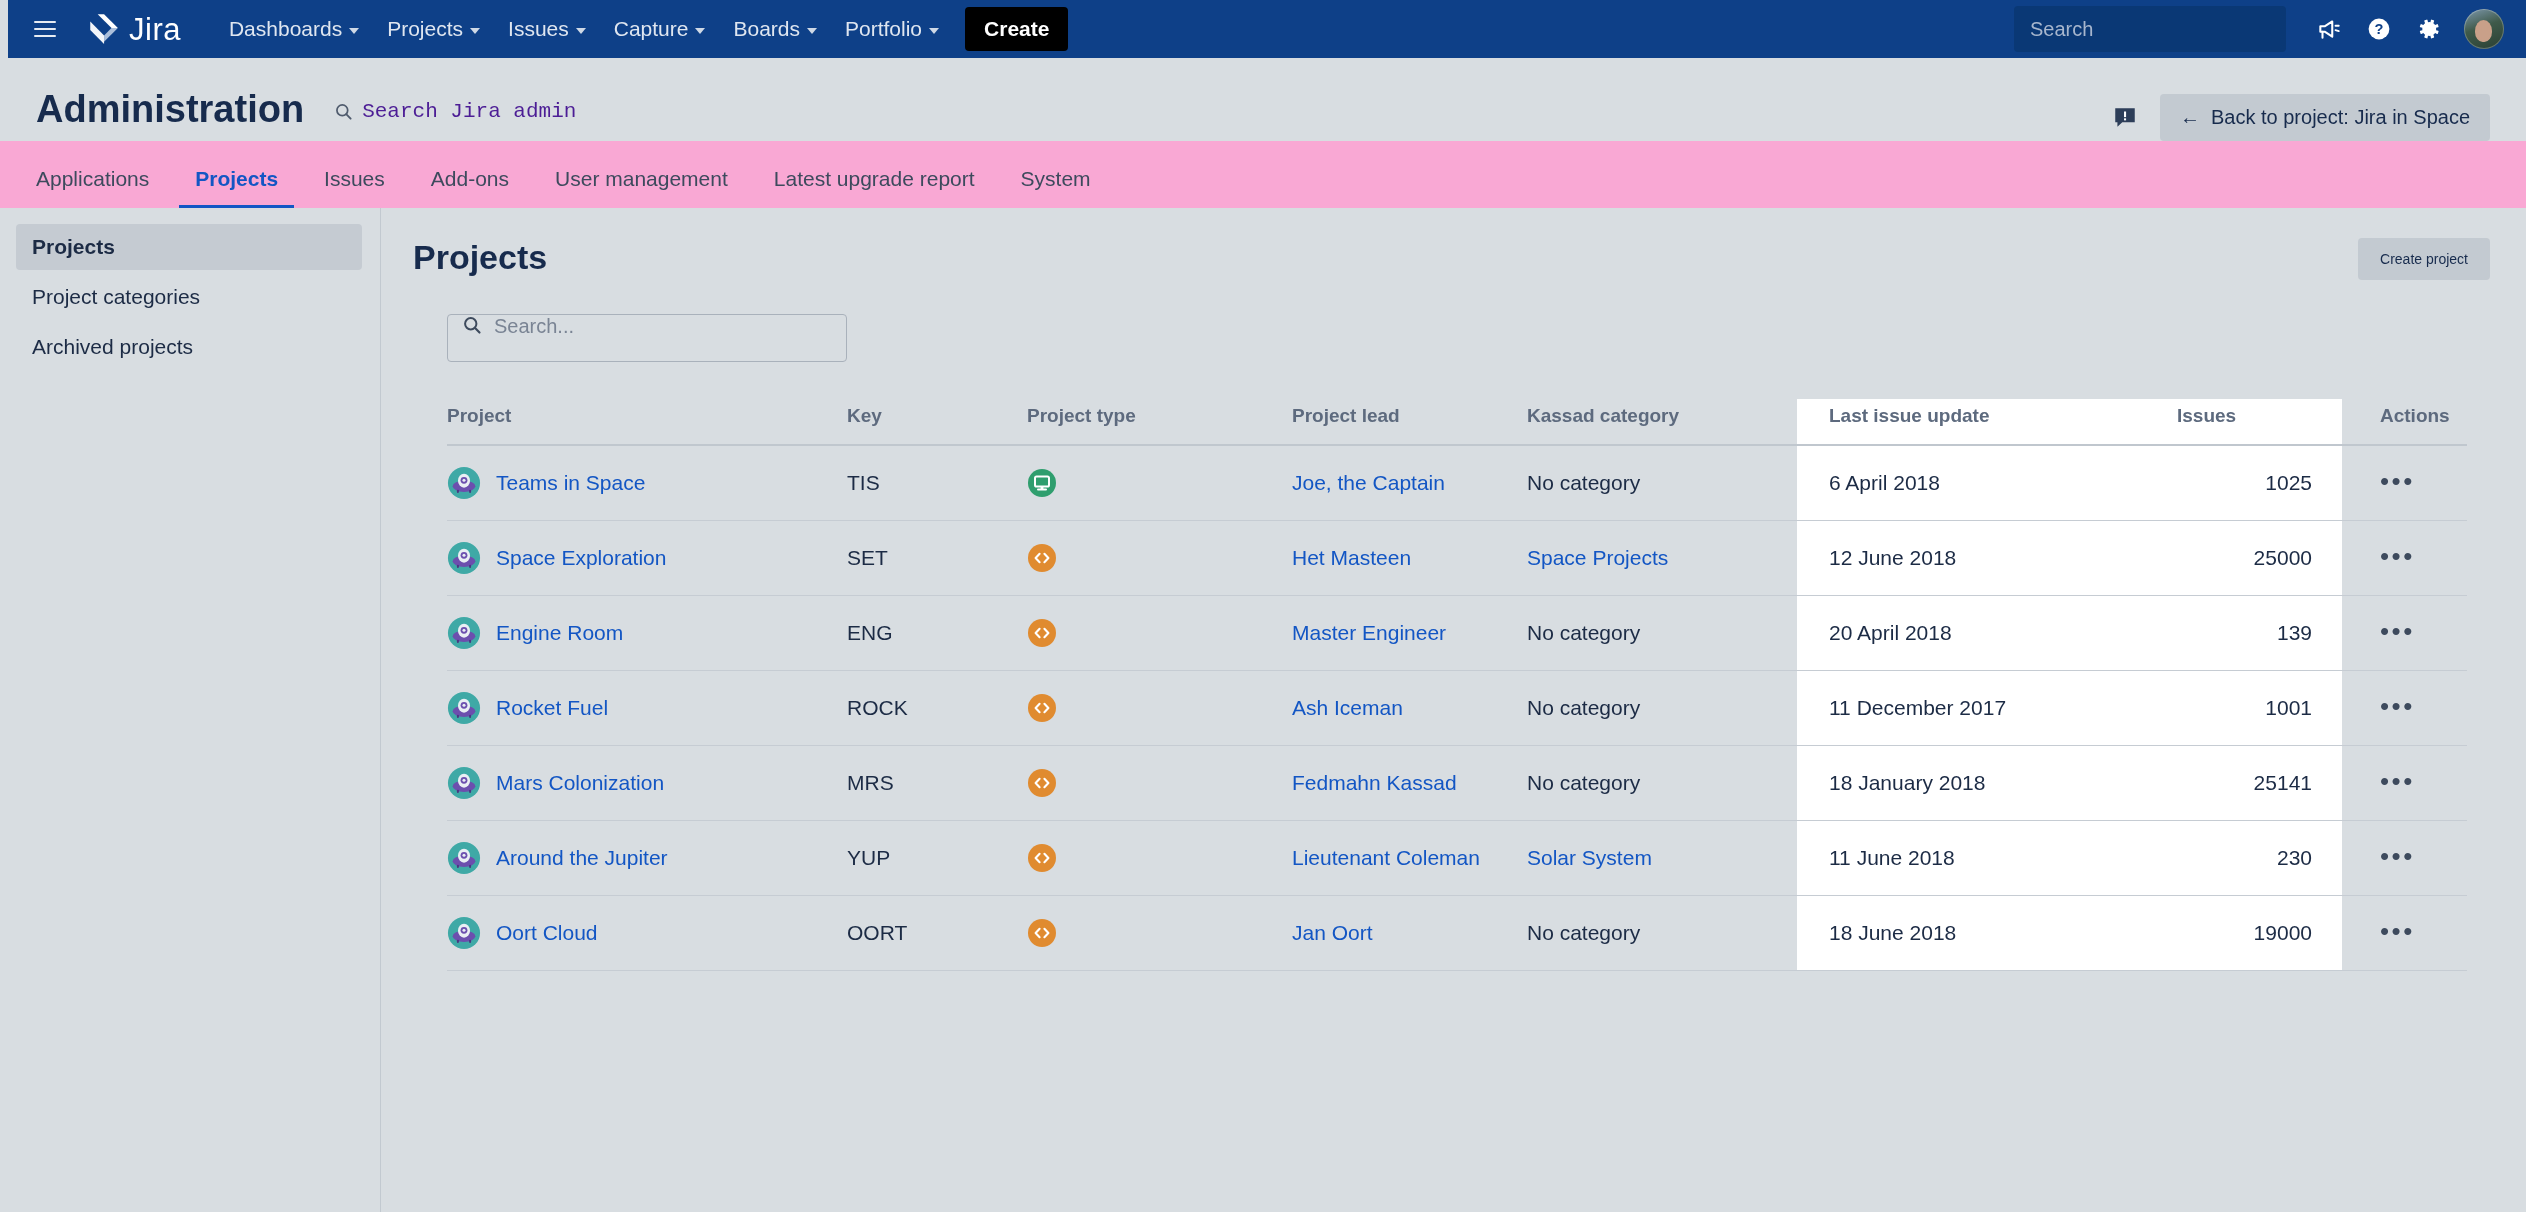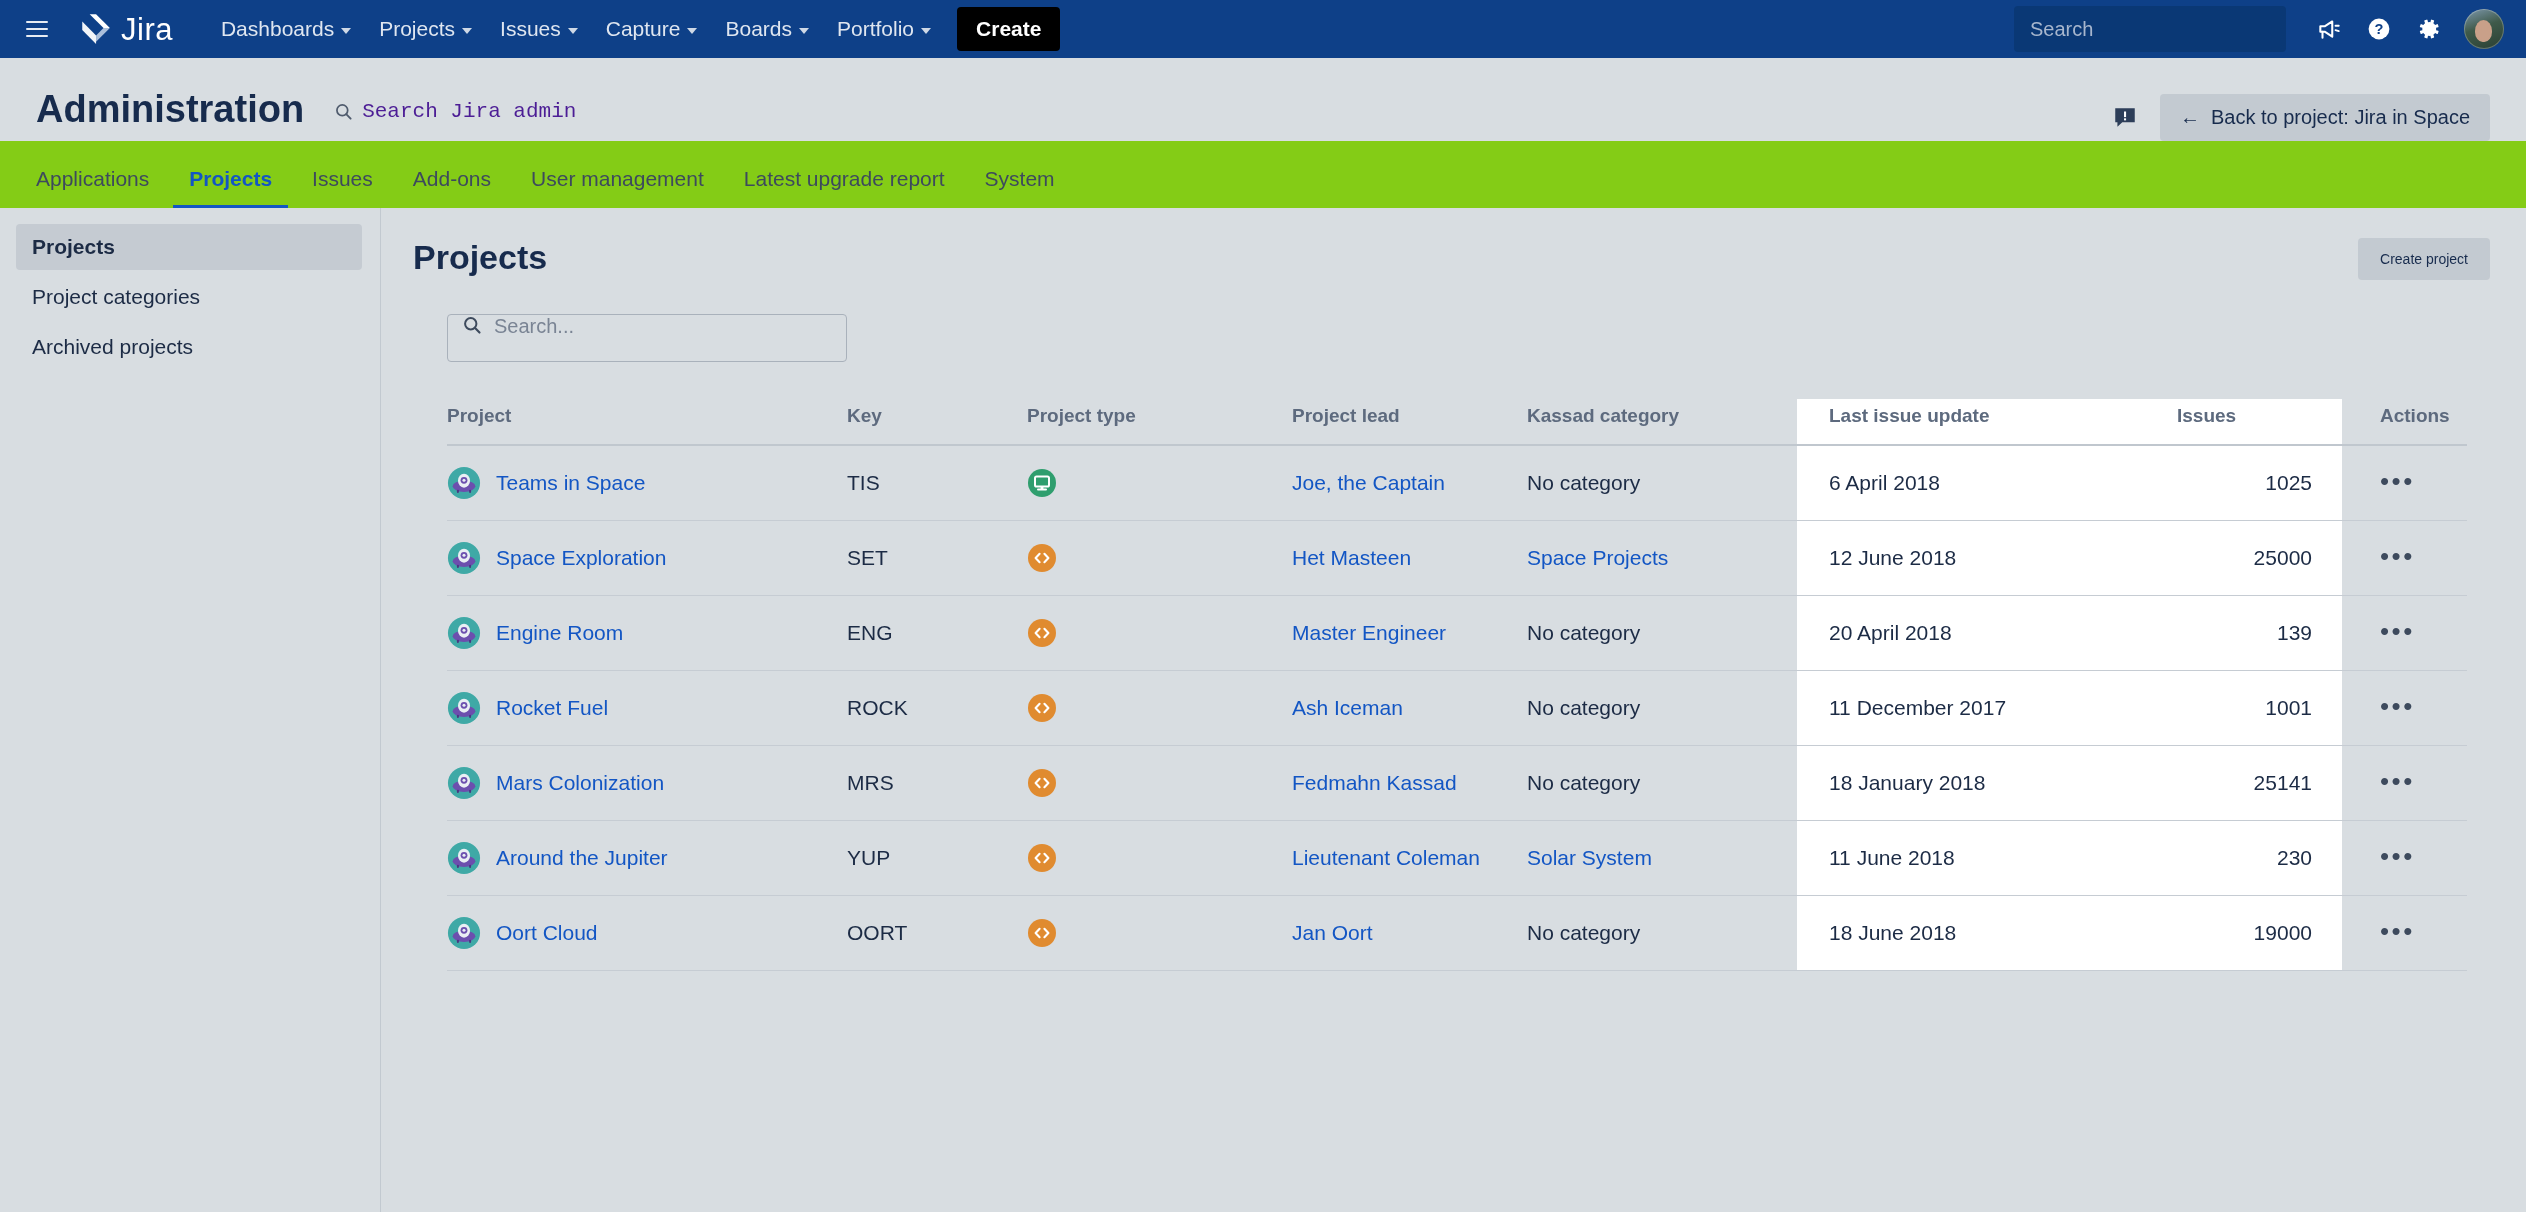--- a/index.html
+++ b/index.html
@@ -18,20 +18,21 @@
   }
 
   
   .topnav {
     height: 58px;
     background: #0e4088;
     display: flex;
     align-items: center;
     padding: 0 22px 0 26px;
     position: relative;
+    margin-left: 8px;
   }
   .hamburger {
     width: 30px; height: 30px;
     display: flex; flex-direction: column;
     justify-content: center; gap: 5px;
     cursor: pointer;
     margin-right: 22px;
   }
   .hamburger span {
     display: block; height: 2px; width: 22px;
@@ -129,23 +130,23 @@
     background: #c3cad1; color: #172b4d;
     font-size: 20px; border: none; border-radius: 4px;
     padding: 12px 20px; cursor: pointer;
     display: flex; align-items: center; gap: 11px;
     font-family: "Liberation Sans", sans-serif;
     white-space: nowrap;
   }
 
   
   .admin-tabs {
-    display: flex; align-items: flex-end; gap: 8px;
+    display: flex; align-items: flex-end; gap: 14px;
     padding: 22px 36px 0 36px;
-    background: #84cc16;
+    background: #f9a8d4;
   }
   .admin-tab {
     font-size: 21px; color: #3d4a5d;
     padding: 4px 16px 14px 16px;
     cursor: pointer; white-space: nowrap;
     border-bottom: 3px solid transparent;
   }
   .admin-tab:first-child { padding-left: 0; }
   .admin-tab.active {
     color: #1356c4; font-weight: bold;

